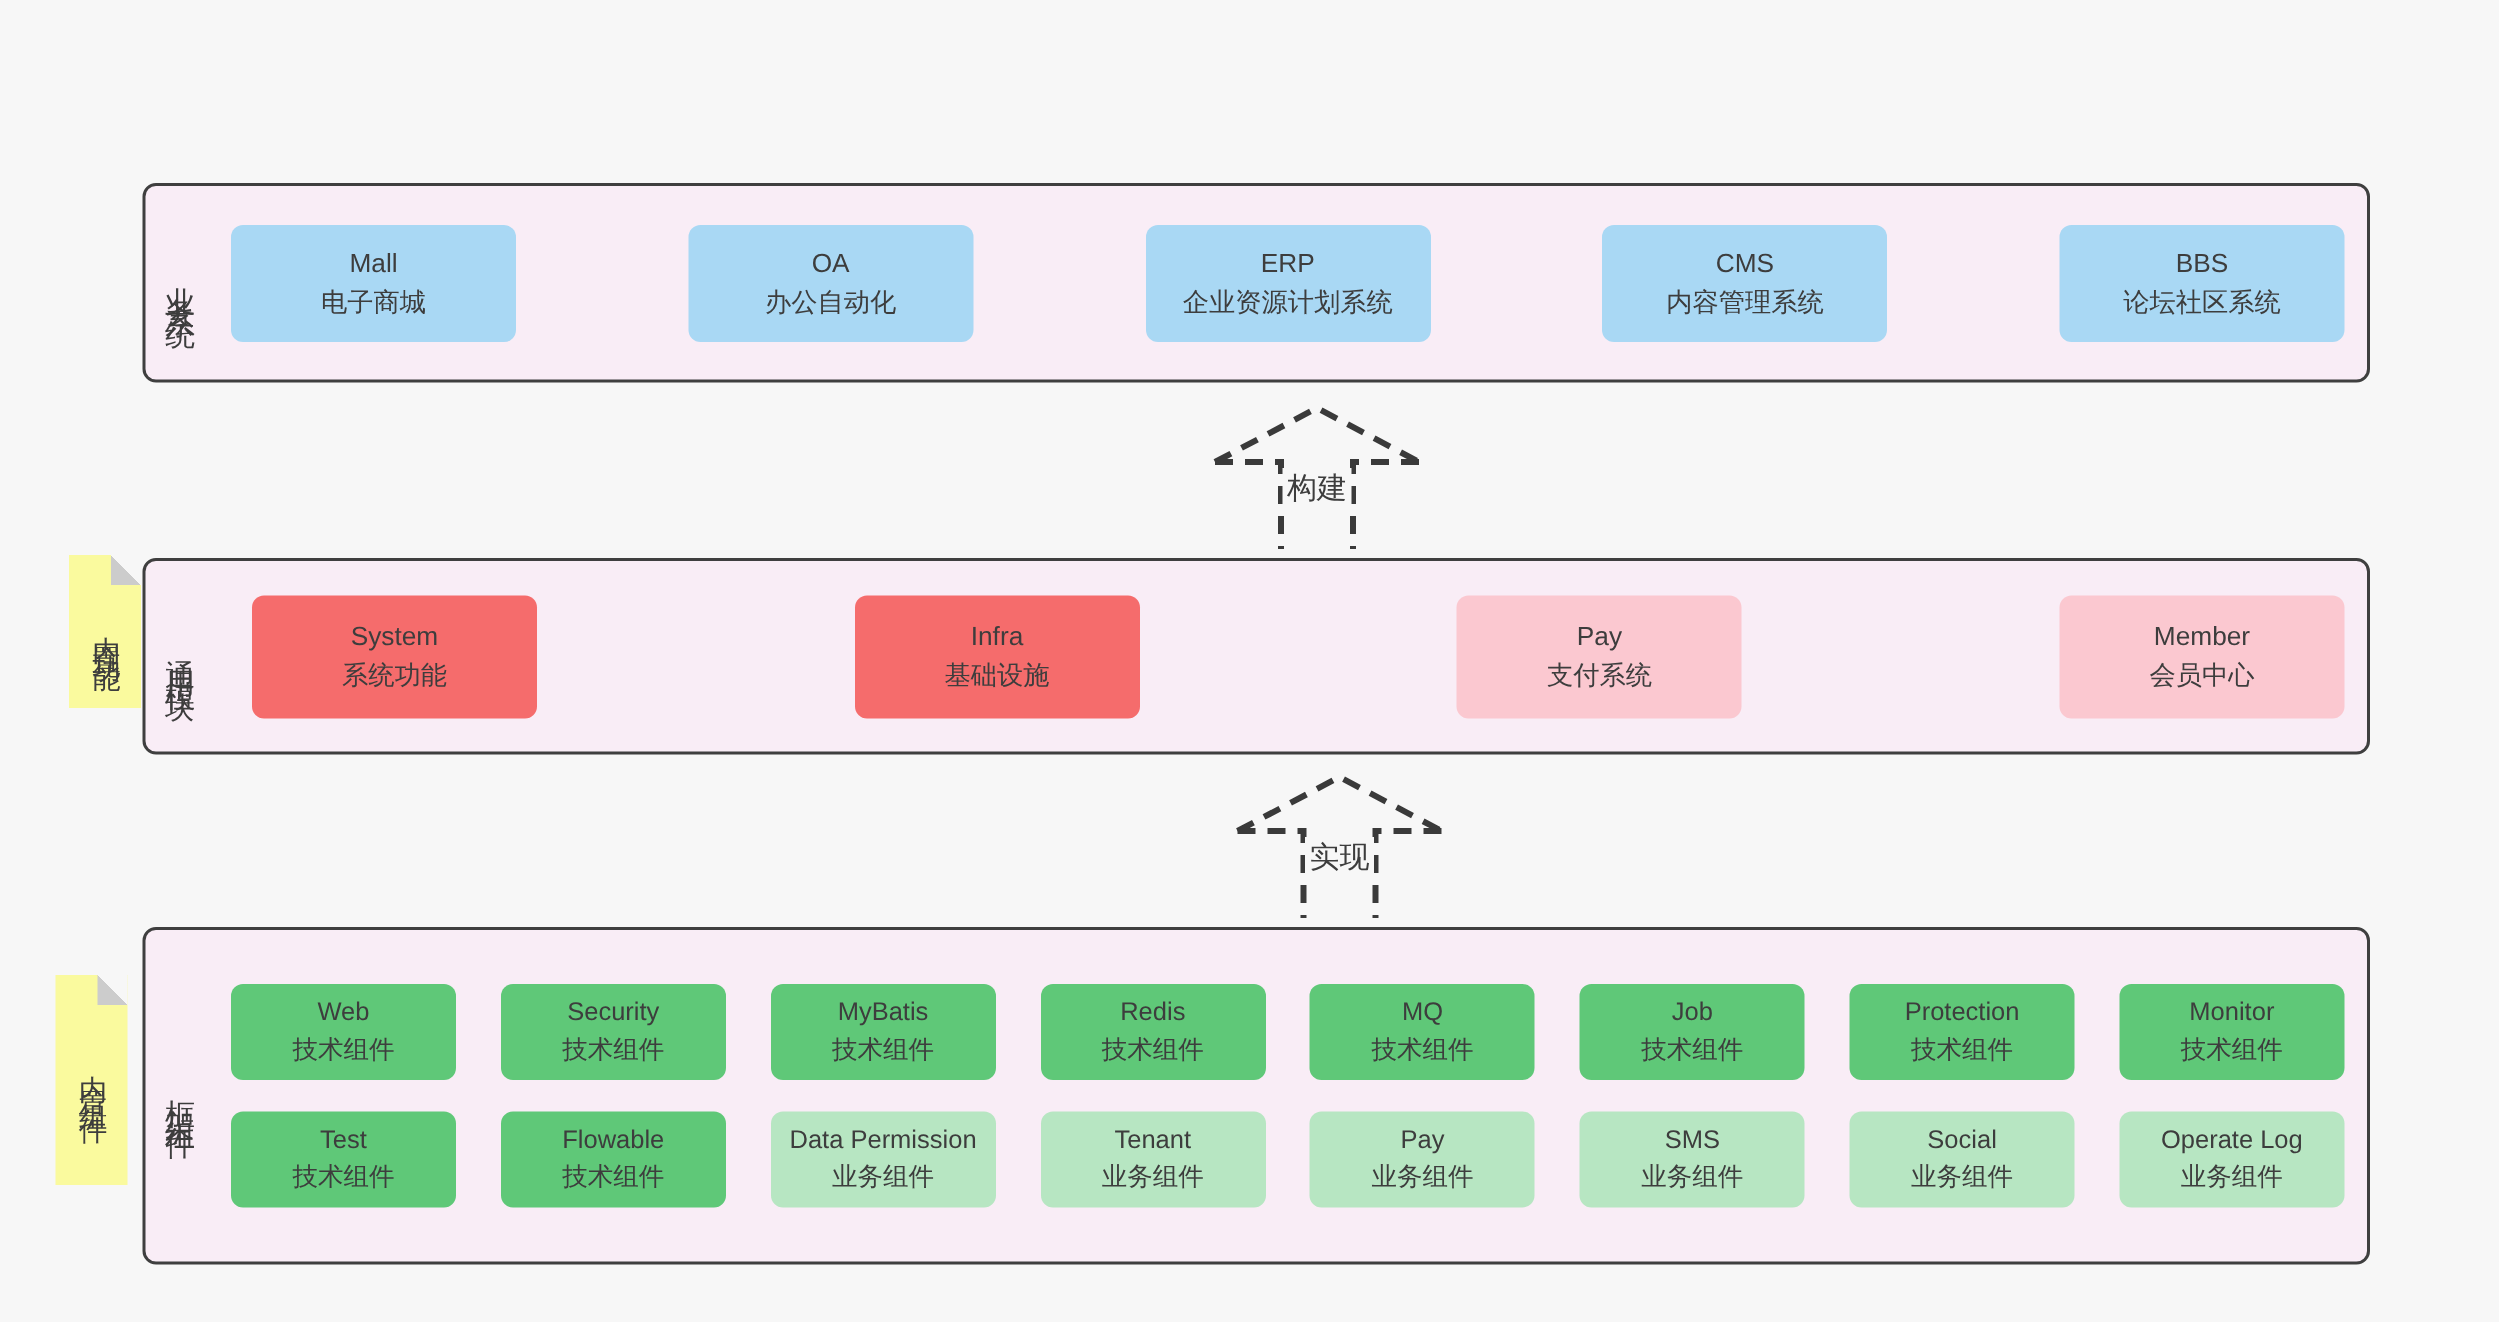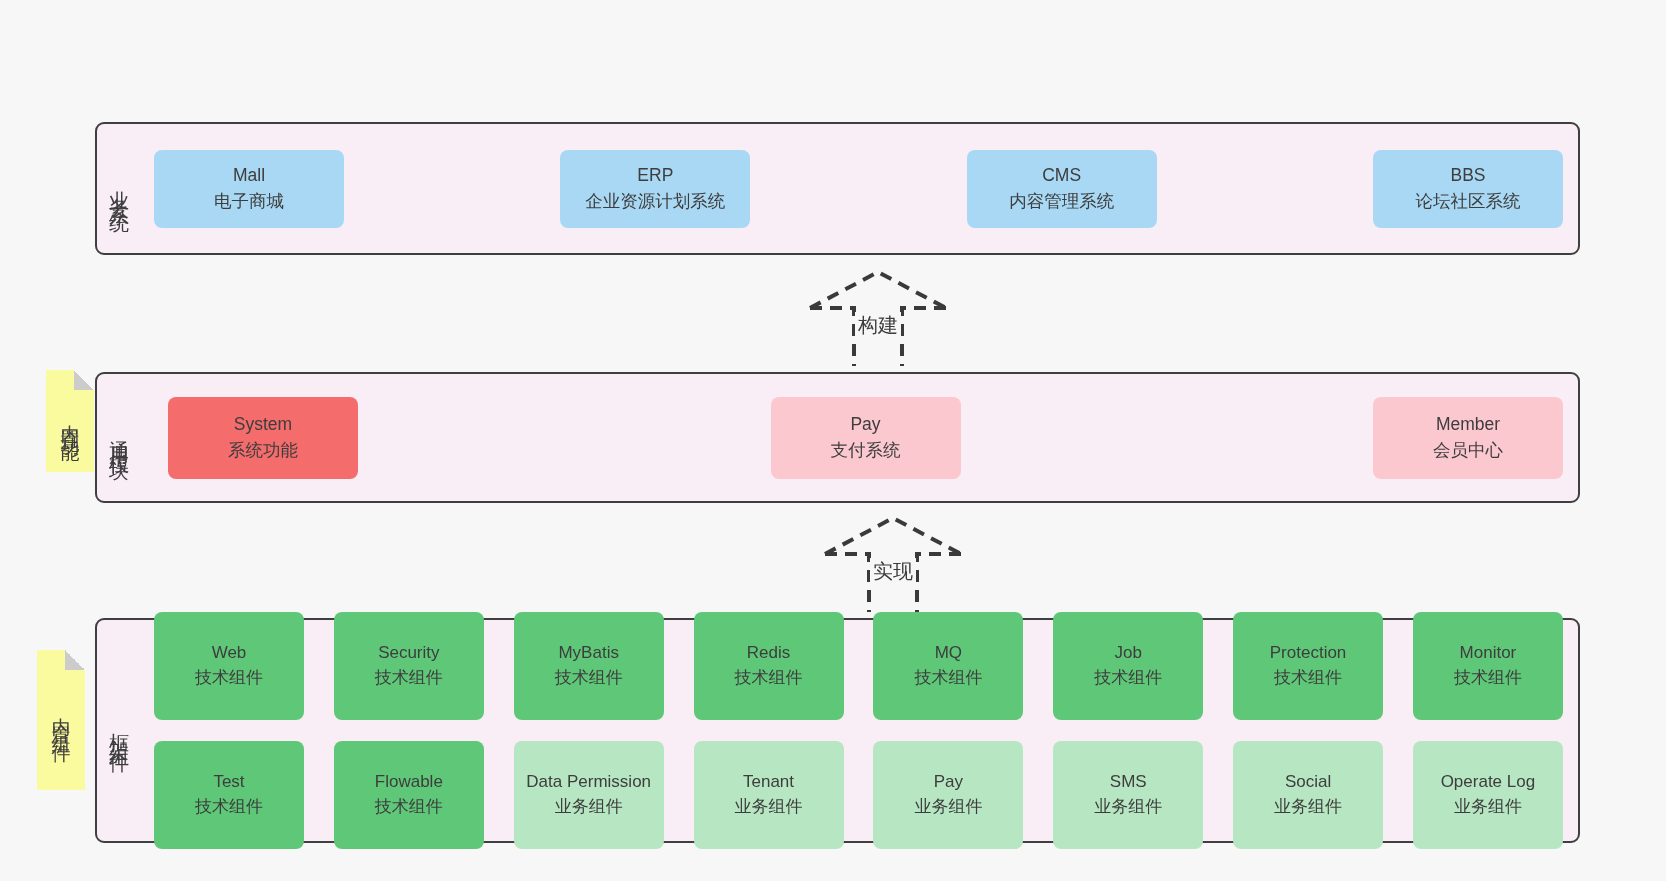--- a/index.html
+++ b/index.html
@@ -22,21 +22,21 @@
   .layer-boxes{flex:1;display:flex;align-items:center;justify-content:space-between;
                padding:0 15px 0 11px;}
   .layer-rows{flex:1;display:flex;flex-direction:column;justify-content:center;
               gap:21px;padding:0 15px 0 11px;}
   .row{display:flex;justify-content:space-between;}
 
   
   .box{border-radius:8px;display:flex;flex-direction:column;align-items:center;
        justify-content:center;text-align:center;line-height:1.45;padding:0 5px;}
   .box-l{width:190px;font-size:17.5px;}
-  .box-s{width:150px;height:108px;font-size:17px;}
+  .box-s{width:150px;height:64px;font-size:17px;}
   .h78{height:78px;} .h82{height:82px;}
   .v-blue{background:var(--blue);} .v-red{background:var(--red);}
   .v-pink{background:var(--pink);} .v-green{background:var(--green);}
   .v-lgreen{background:var(--light-green);}
 
   
   .arrow{position:absolute;width:140px;height:100px;}
   .arrow svg{position:absolute;inset:0;}
   .arrow-label{position:absolute;left:50%;top:44px;transform:translateX(-50%);
                font-size:20px;background:var(--page-bg);padding:0 3px;white-space:nowrap;}
@@ -55,20 +55,24 @@
 <div class="stage">
 
   <div class="layer" style="top:122px;height:133px;">
     <div class="layer-label">业务系统</div>
     <div class="layer-boxes">
       <div class="box box-l h78 v-blue">
         <div>Mall</div>
         <div>电子商城</div>
       </div>
       <div class="box box-l h78 v-blue">
+        <div>OA</div>
+        <div>办公自动化</div>
+      </div>
+      <div class="box box-l h78 v-blue">
         <div>ERP</div>
         <div>企业资源计划系统</div>
       </div>
       <div class="box box-l h78 v-blue">
         <div>CMS</div>
         <div>内容管理系统</div>
       </div>
       <div class="box box-l h78 v-blue">
         <div>BBS</div>
         <div>论坛社区系统</div>
@@ -88,20 +92,24 @@
   </div>
 
   <div class="note" style="left:46px;top:370px;height:102px;">内置功能</div>
   <div class="layer" style="top:372px;height:131px;gap:14px;">
     <div class="layer-label">通用模块</div>
     <div class="layer-boxes">
       <div class="box box-l h82 v-red">
         <div>System</div>
         <div>系统功能</div>
       </div>
+      <div class="box box-l h82 v-red">
+        <div>Infra</div>
+        <div>基础设施</div>
+      </div>
       <div class="box box-l h82 v-pink">
         <div>Pay</div>
         <div>支付系统</div>
       </div>
       <div class="box box-l h82 v-pink">
         <div>Member</div>
         <div>会员中心</div>
       </div>
     </div>
   </div>

